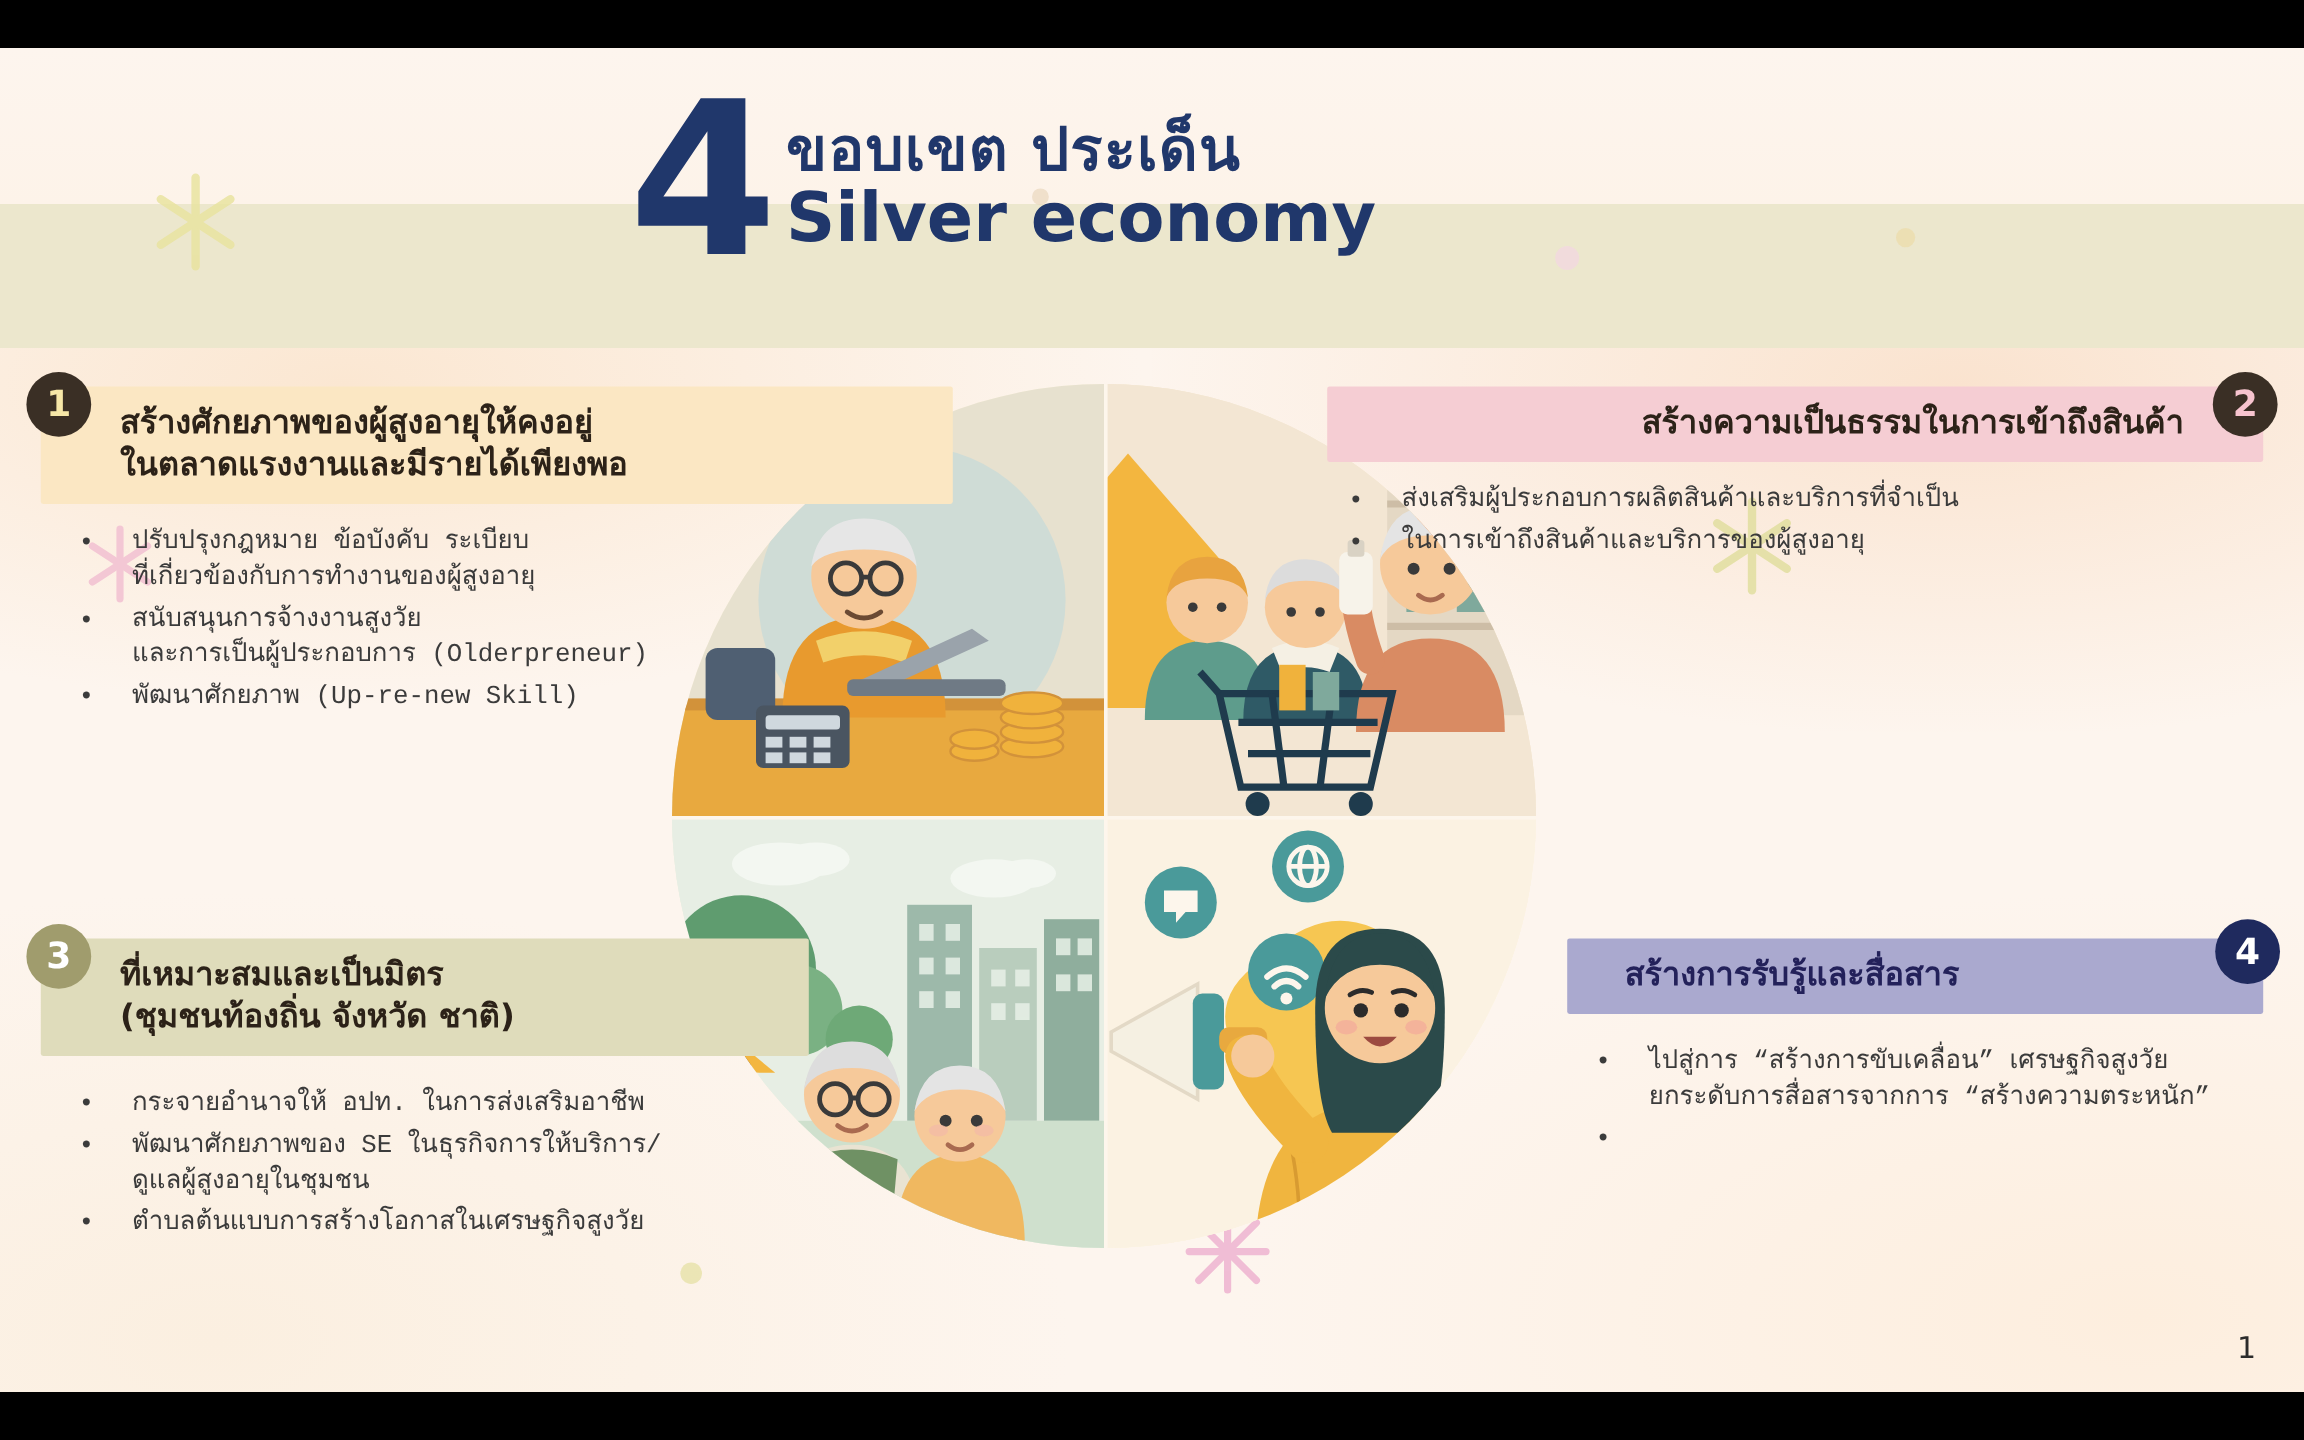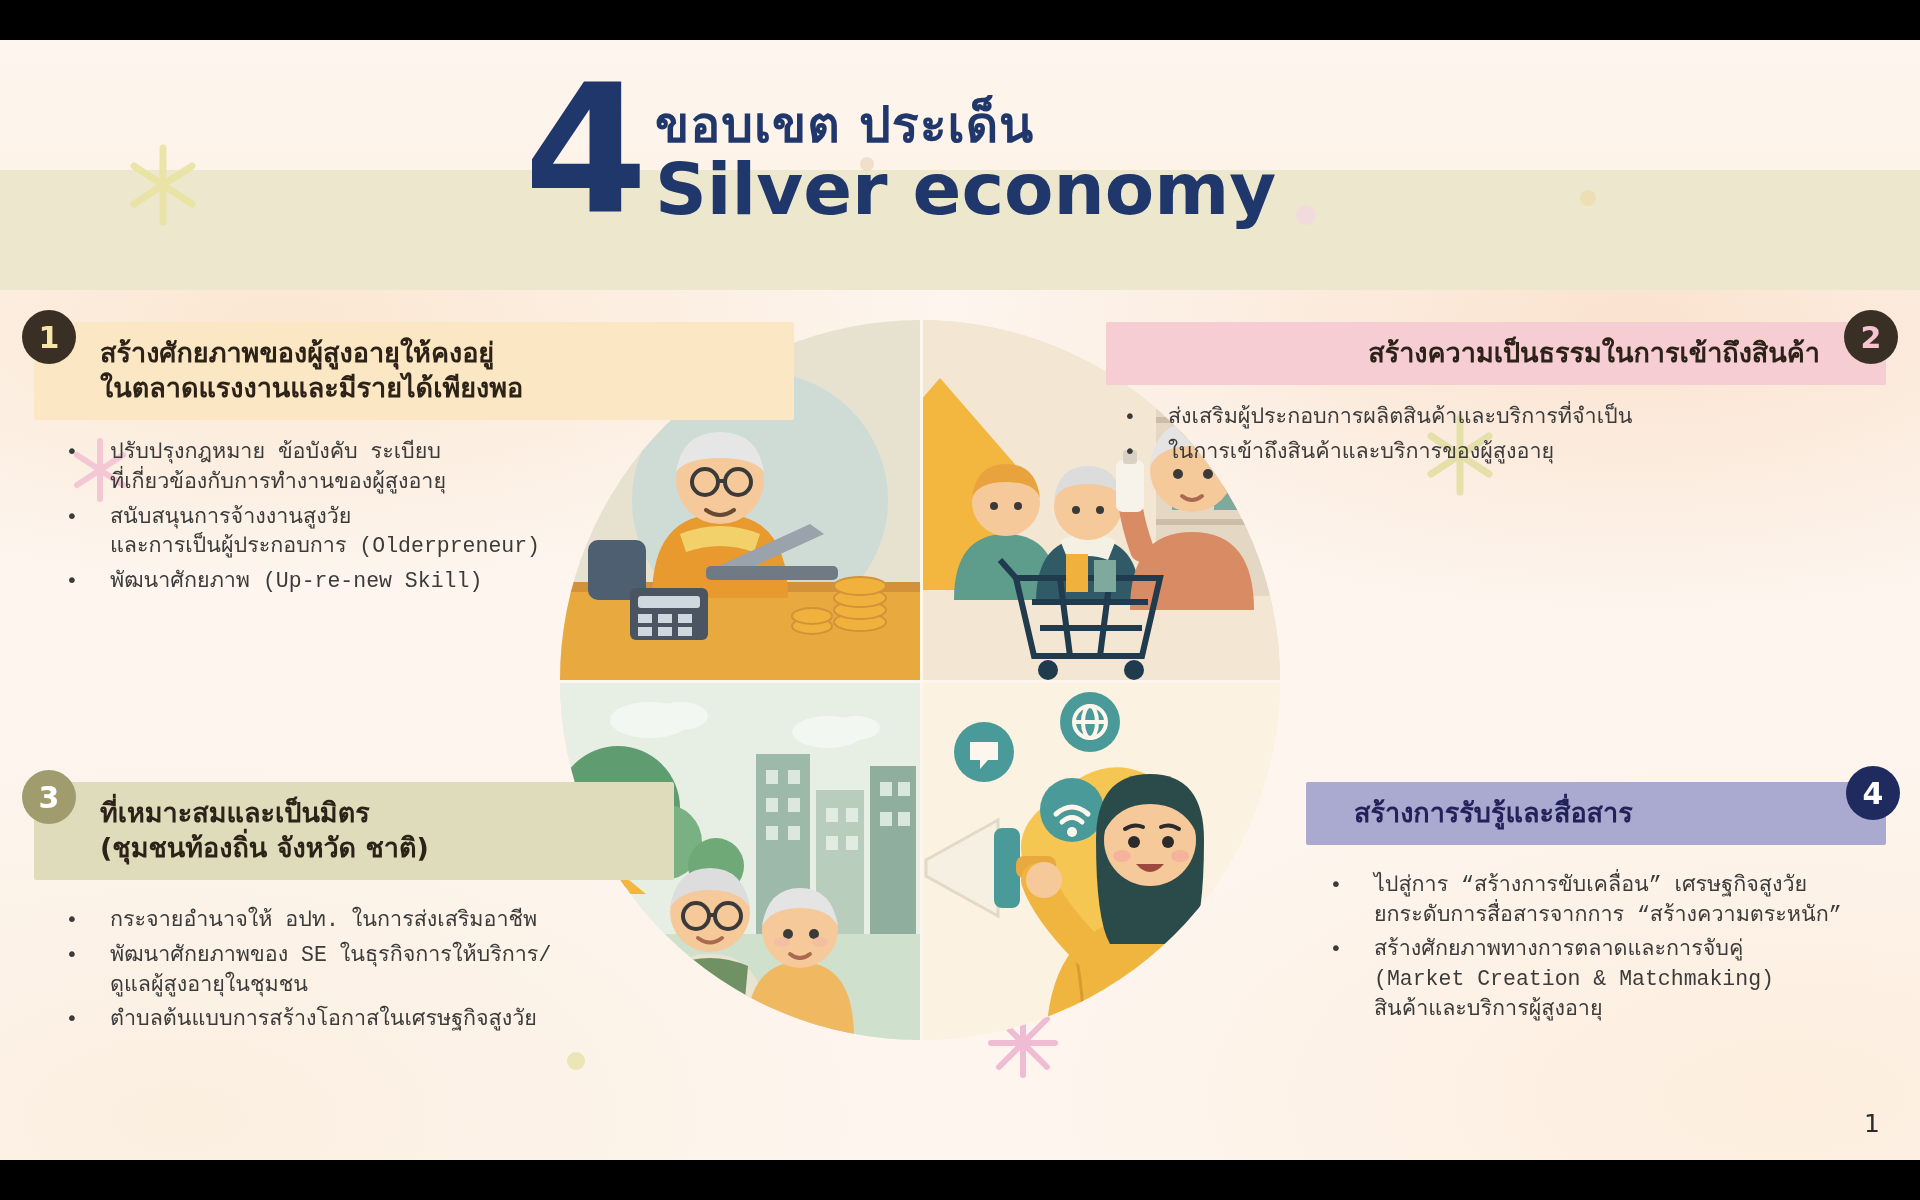--- a/index.html
+++ b/index.html
@@ -18,21 +18,21 @@
   .dot{position:absolute;border-radius:50%;}
 
   
   .spark{position:absolute;pointer-events:none;}
 
   
   .header{position:absolute;left:0;top:22px;width:100%;height:190px;}
   .big-four{position:absolute;left:524px;top:20px;font-size:178px;line-height:.78;font-weight:900;color:#20376b;font-family:"DejaVu Sans","Liberation Sans",sans-serif;letter-spacing:-10px;}
   .title-block{position:absolute;left:655px;top:38px;color:#20376b;font-weight:900;}
   .title-th{font-size:50px;line-height:1.02;letter-spacing:1px;}
-  .title-en{font-size:72px;line-height:1.02;letter-spacing:0px;margin-top:2px;}
+  .title-en{font-size:57px;line-height:1.02;letter-spacing:0px;margin-top:2px;}
 
   
   .circle-wrap{position:absolute;left:560px;top:280px;width:720px;height:720px;border-radius:50%;background:#fdf2de;overflow:hidden;}
   .quad{position:absolute;width:50%;height:50%;}
   .q1{left:0;top:0;background:#e7e1cf;}
   .q2{left:50%;top:0;background:#f3e6d3;}
   .q3{left:0;top:50%;background:#e7eee4;}
   .q4{left:50%;top:50%;background:#fbf2e2;}
   .qline-v{position:absolute;left:50%;top:0;width:3px;height:100%;background:#fdf6ec;}
   .qline-h{position:absolute;left:0;top:50%;width:100%;height:3px;background:#fdf6ec;}
@@ -442,23 +442,18 @@
     <ul class="bullets">
       <li>
         <span class="bdot">•</span>
         <span class="btxt">
           <div>ไปสู่การ “สร้างการขับเคลื่อน” เศรษฐกิจสูงวัย</div>
           <div>ยกระดับการสื่อสารจากการ “สร้างความตระหนัก”</div>
         </span>
       </li>
       <li>
         <span class="bdot">•</span>
-        <span class="btxt">
-          <div>สร้างศักยภาพทางการตลาดและการจับคู่</div>
-          <div>(Market Creation &amp; Matchmaking)</div>
-          <div>สินค้าและบริการผู้สูงอายุ</div>
-        </span>
       </li>
     </ul>
   </div>
 
   <div class="pagenum">1</div>
 </div>
 
 </body></html>

